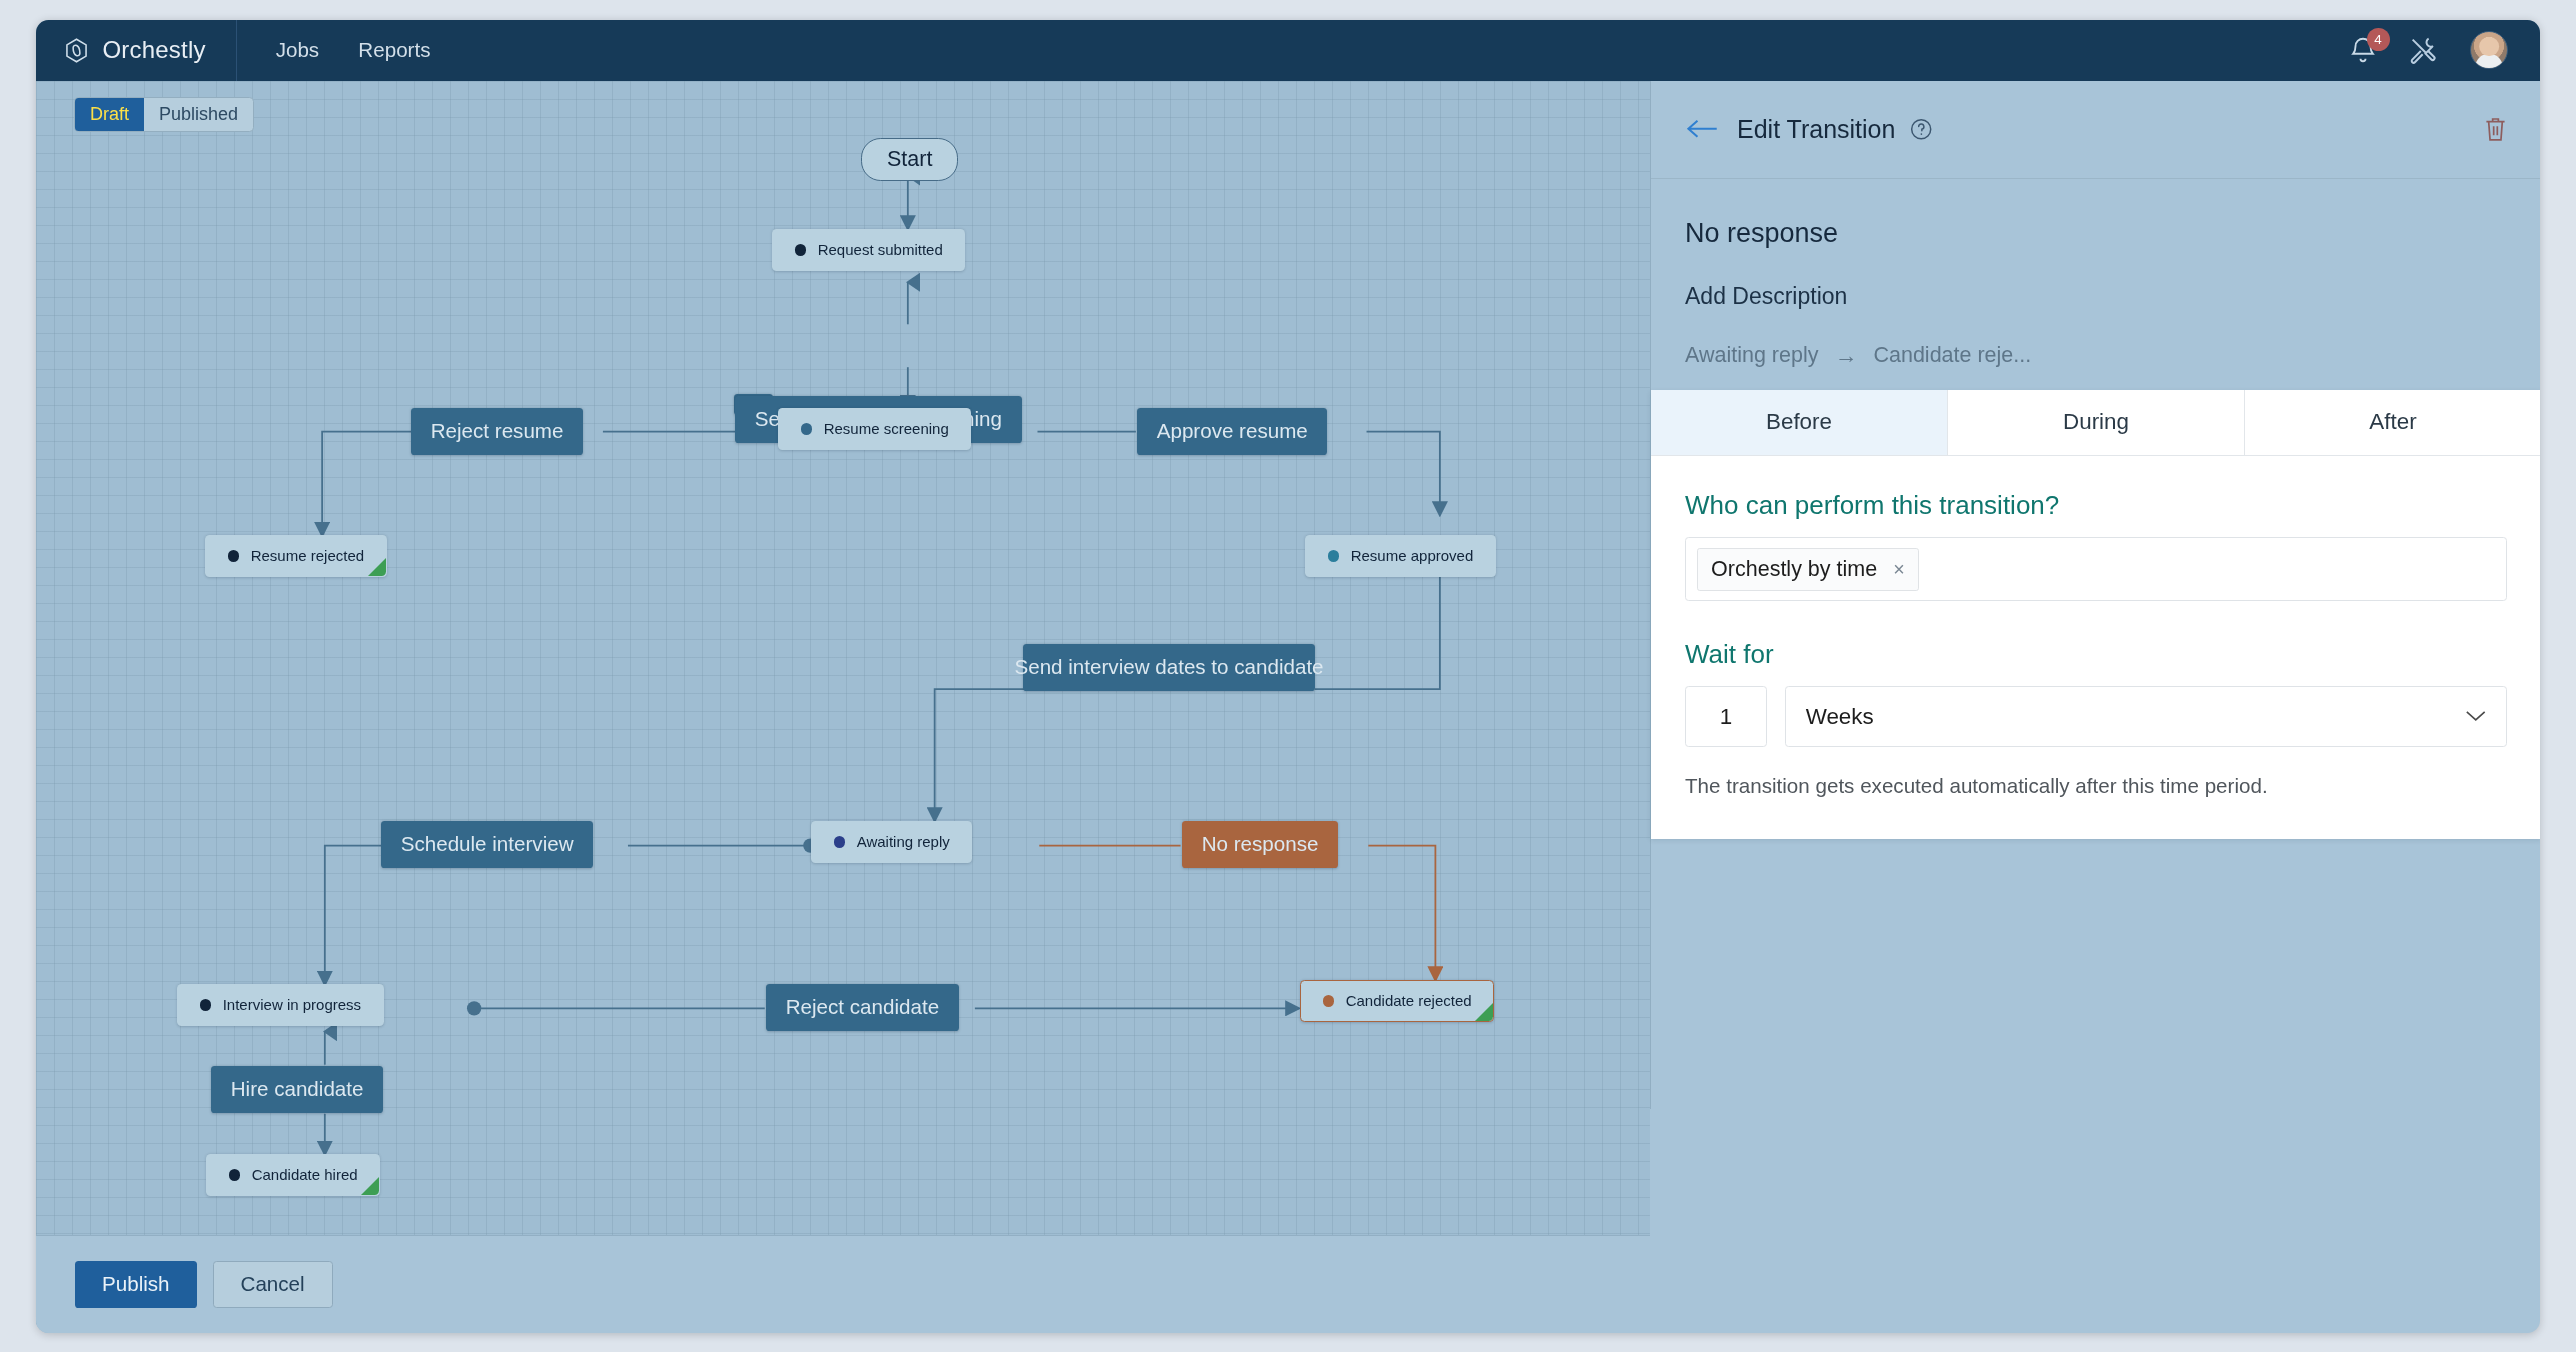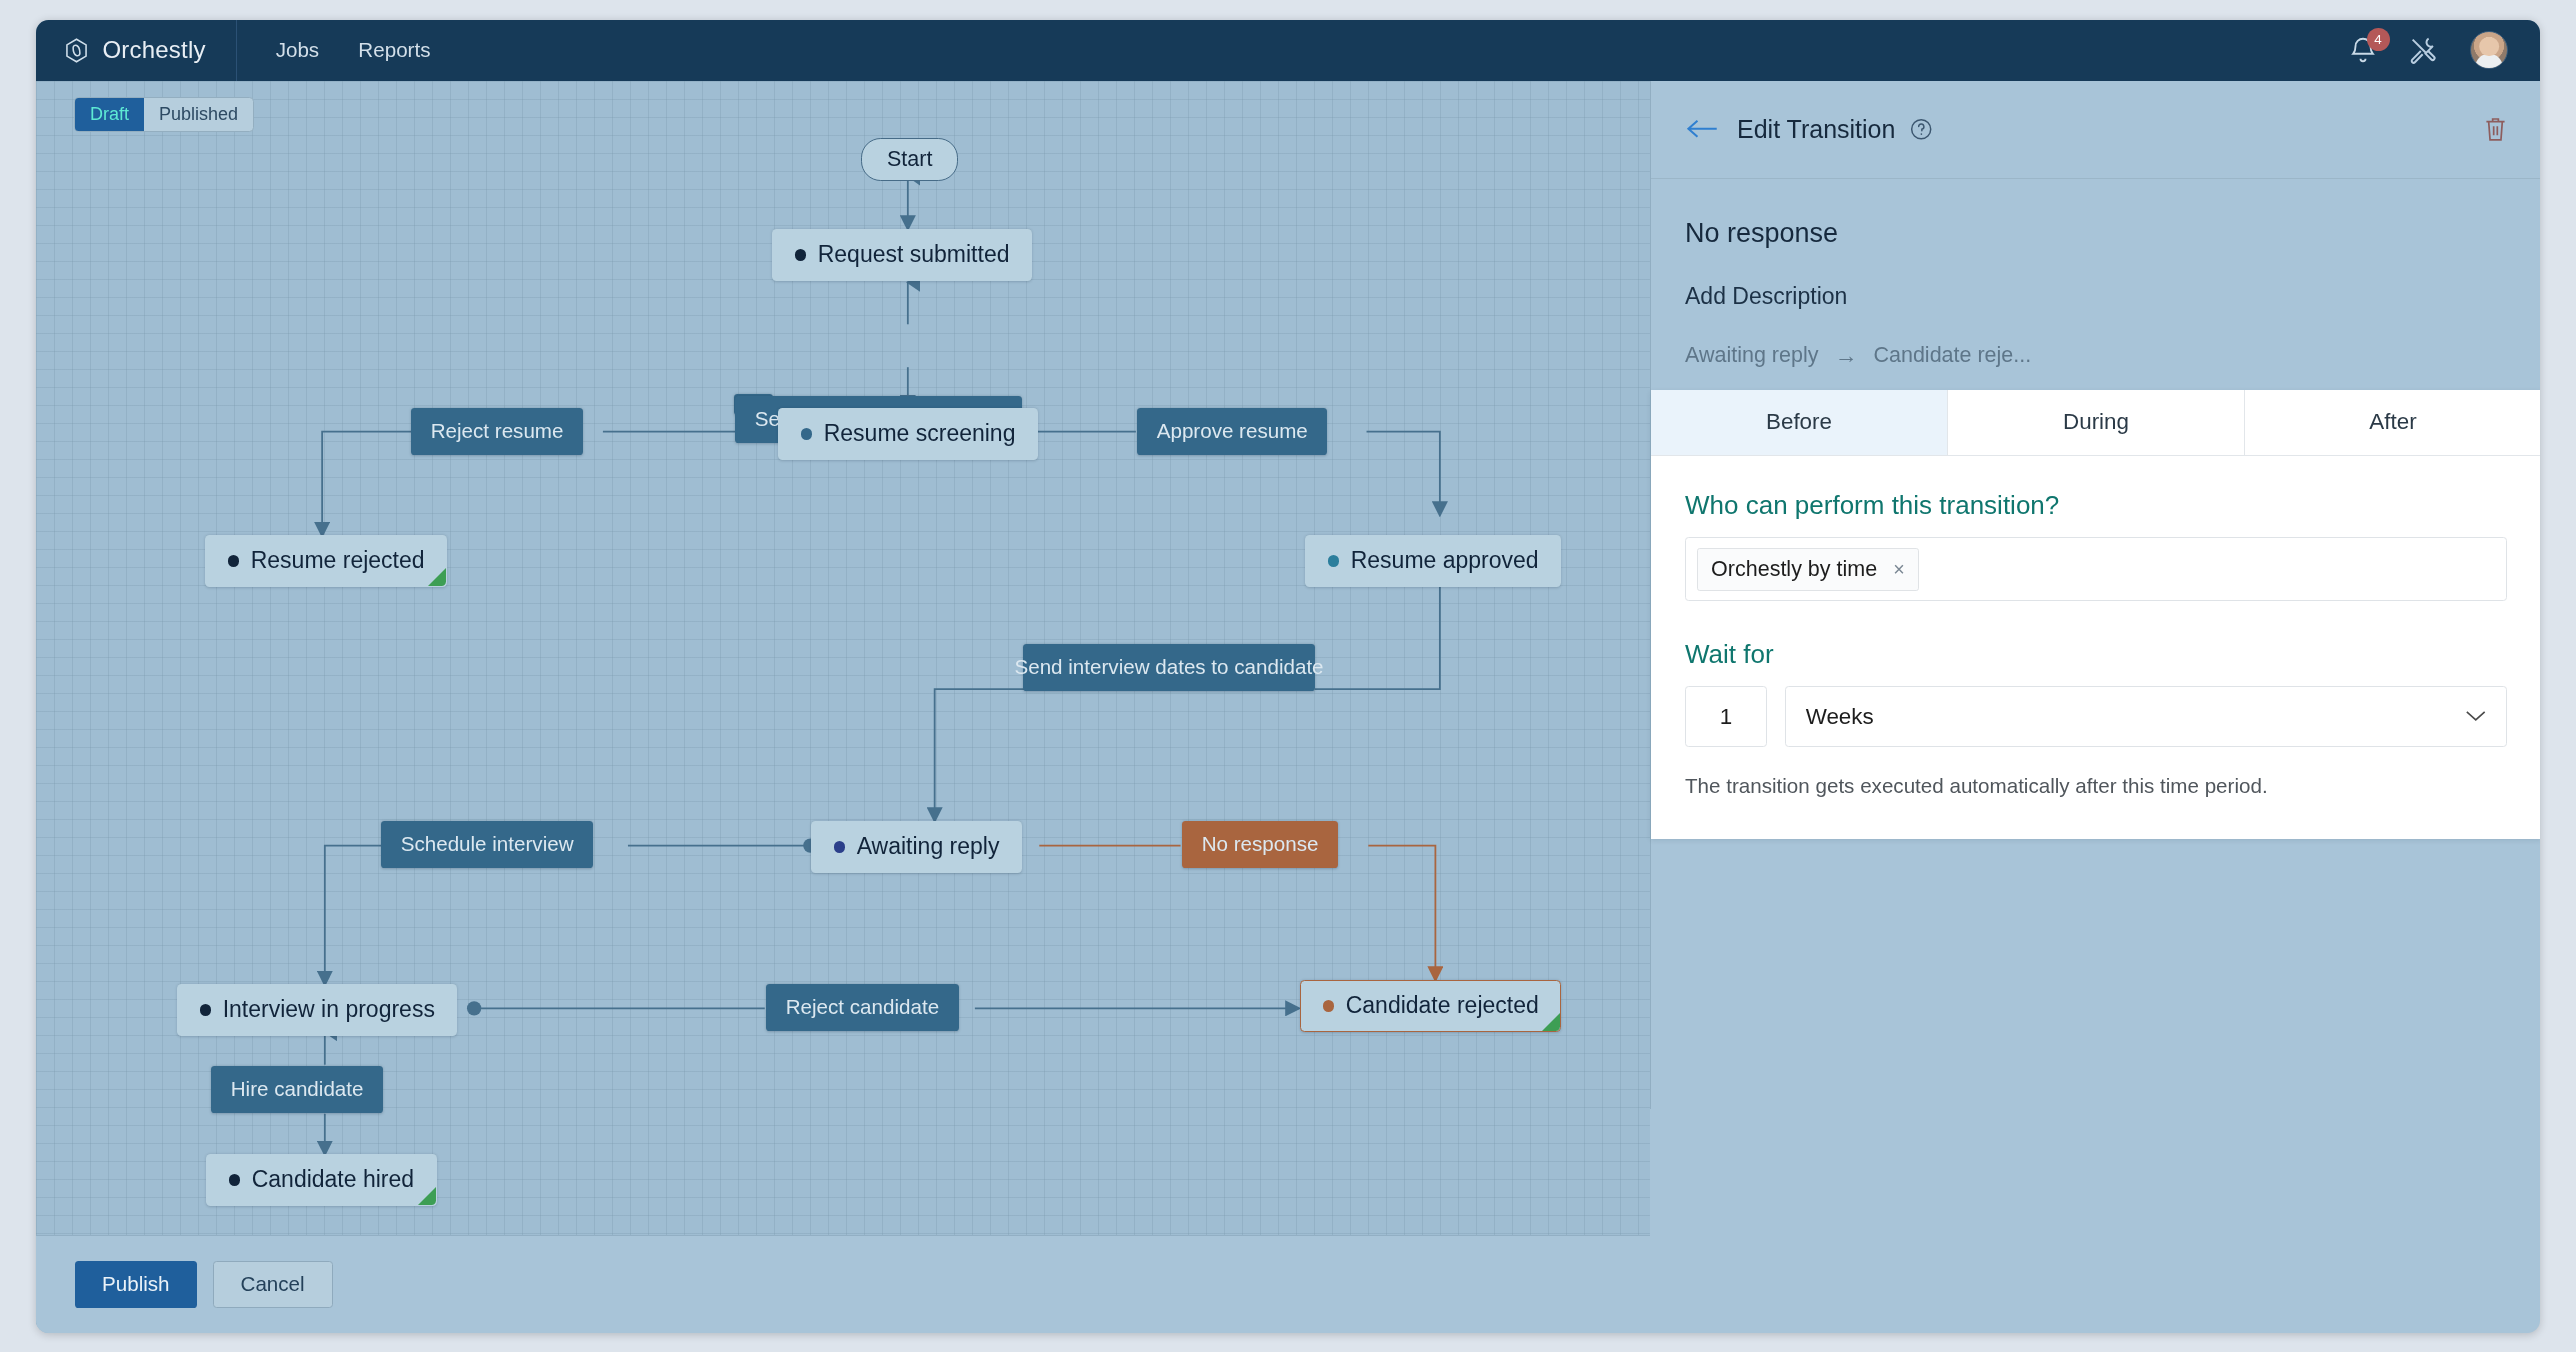--- a/index.html
+++ b/index.html
@@ -73,30 +73,30 @@
     overflow:hidden;
   }
   .seg-wrap {
     position:absolute; left:38px; top:16px;
     display:flex; border:0.9px solid #93aec0; border-radius:4.5px; overflow:hidden;
     background:#b6cedd; z-index:5;
   }
   .seg {
     padding:6.3px 15px; font-size:18px; color:#2d4a63; cursor:pointer; white-space:nowrap;
   }
-  .seg.active { background:#1f5f9c; color:#5eead4; }
+  .seg.active { background:#1f5f9c; color:#fde047; }
 
   svg.edges { position:absolute; left:0; top:0; width:1614px; height:1252px; }
 
   .node {
     position:absolute; display:flex; align-items:center;
     border-radius:4.5px; white-space:nowrap; cursor:pointer;
   }
   .state {
-    background:#b9d2e0; color:#11243a; font-size:23px;
+    background:#b9d2e0; color:#11243a; font-size:15px;
     padding:11.6px 21.5px; gap:11.6px;
     box-shadow:0 0.9px 2.7px rgba(20,40,60,.20);
     border:0.9px solid transparent;
   }
   .state .dot { width:11.6px; height:11.6px; border-radius:50%; flex:none; }
   .state .corner {
     position:absolute; right:0; bottom:0;
     width:0; height:0; border-style:solid;
     border-width:0 0 18px 18px; border-color:transparent transparent #3d9e54 transparent;
     border-bottom-right-radius:4.5px;

